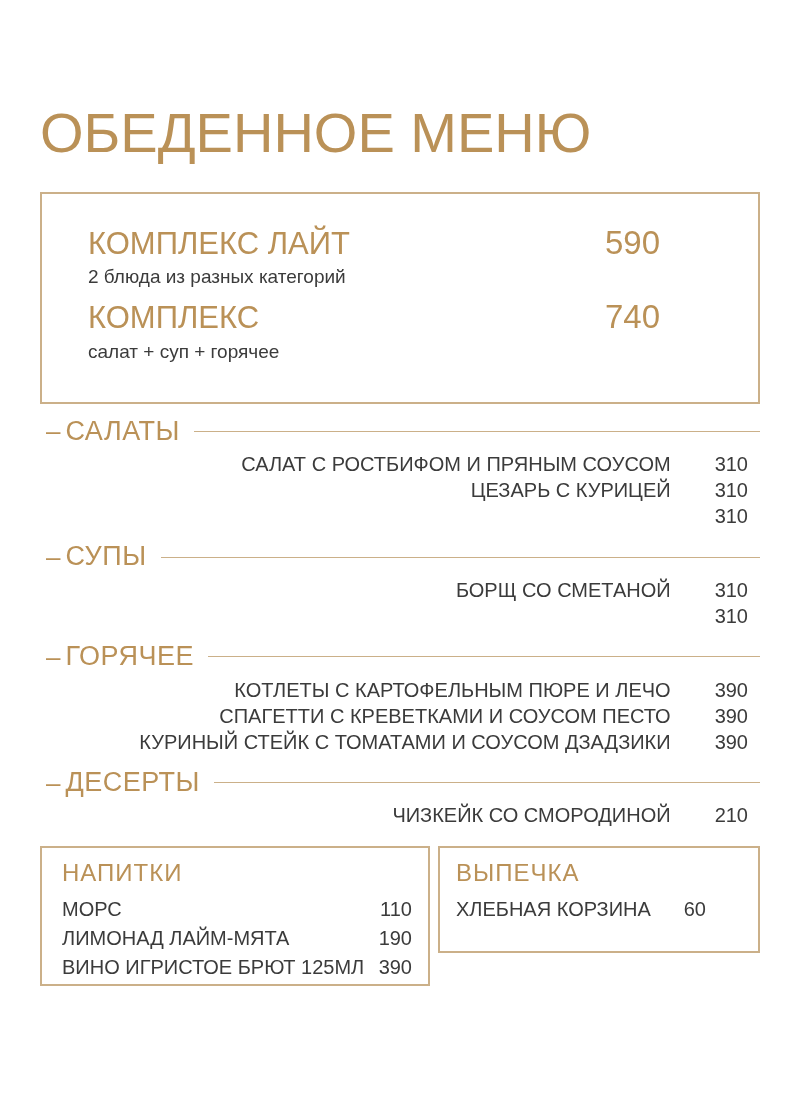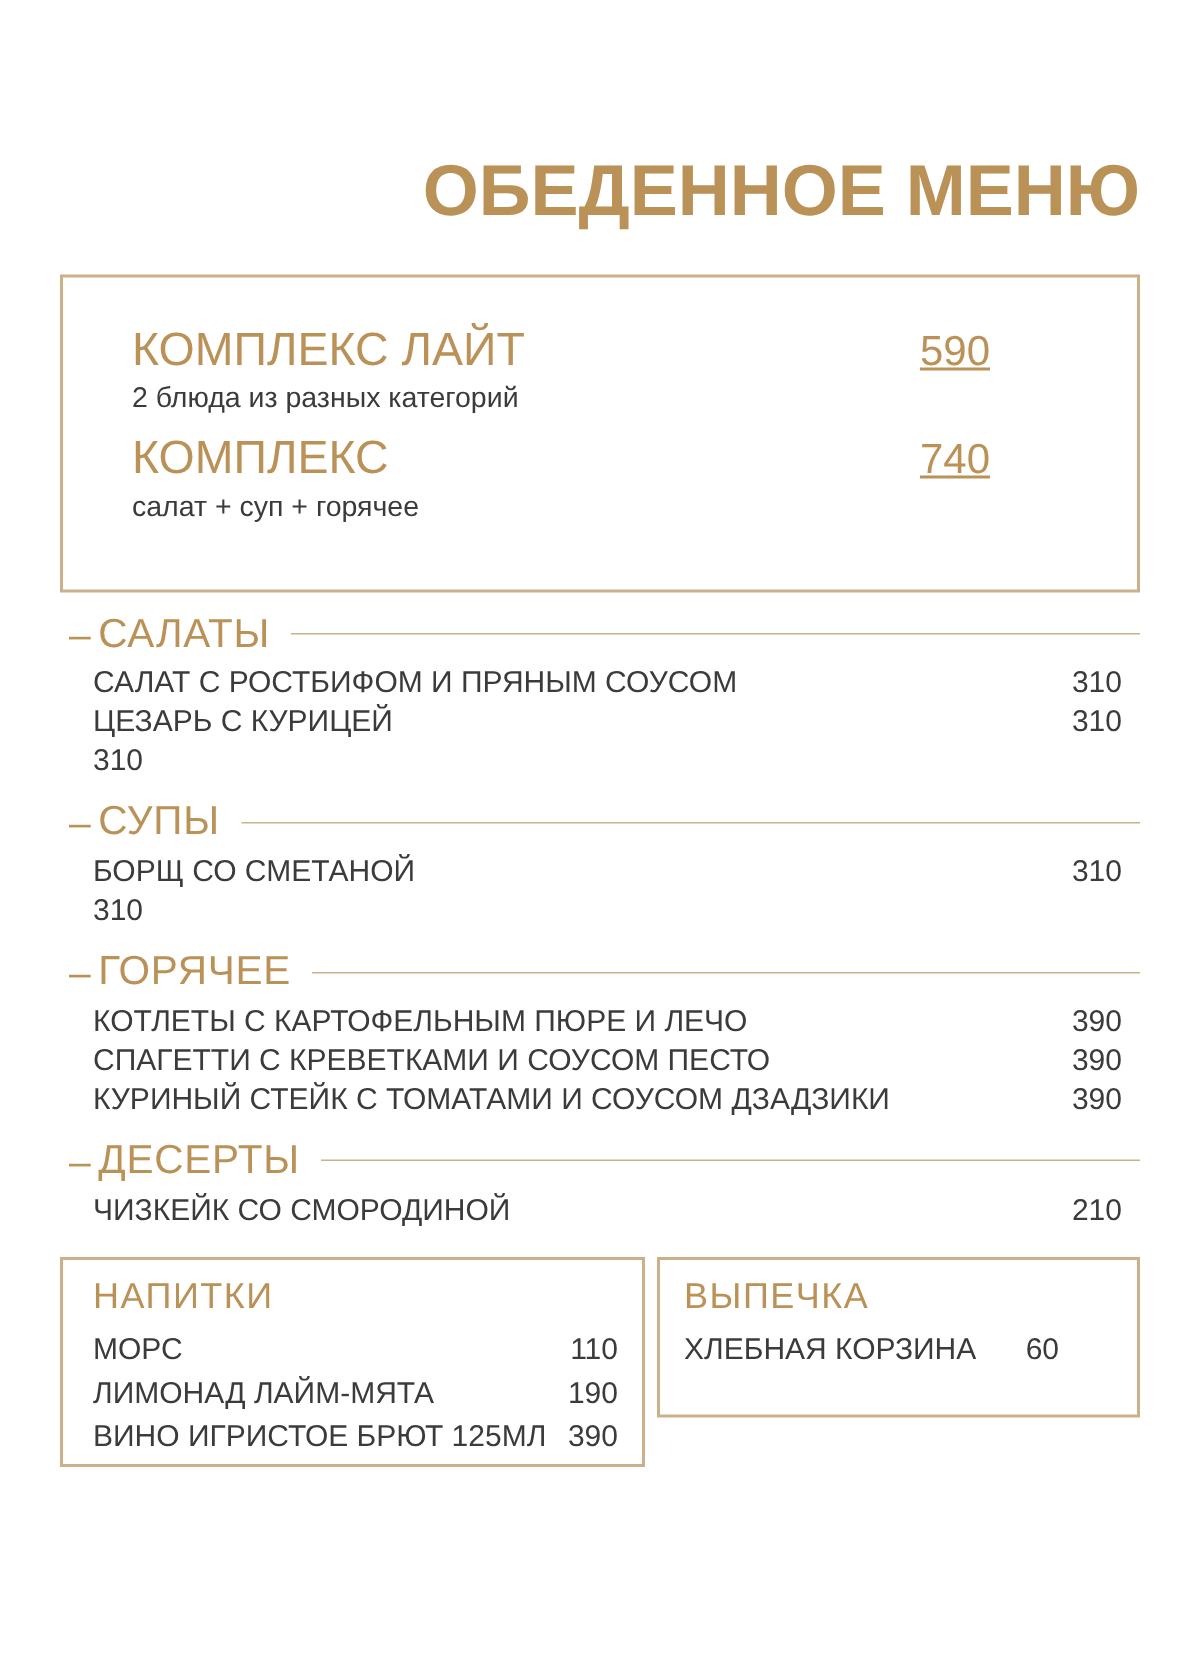--- a/index.html
+++ b/index.html
@@ -15,24 +15,24 @@
     background: #ffffff;
     font-family: "Liberation Sans", sans-serif;
     overflow: hidden;
   }
   .content {
     width: 720px;
     margin-left: 40px;
   }
   .page-title {
     margin: 102px 0 0 0;
-    text-align: right;
-    color: var(--accent);
-    font-size: 48px;
-    font-weight: bold;
+    text-align: left;
+    color: var(--accent);
+    font-size: 56px;
+    font-weight: normal;
     letter-spacing: 0px;
     line-height: 1.1;
   }
   
   .combo-box {
     margin-top: 28px;
     height: 212px;
     border: 2px solid var(--border);
     padding: 32px 0 0 46px;
   }
@@ -41,24 +41,23 @@
     justify-content: space-between;
     align-items: baseline;
     padding-right: 98px;
   }
   .combo-name {
     font-size: 31px;
     color: var(--accent);
     line-height: 1.05;
   }
   .combo-price {
-    font-size: 28px;
+    font-size: 33px;
     color: var(--accent);
     line-height: 1.05;
-    text-decoration: underline;
   }
   .combo-desc {
     font-size: 19px;
     color: var(--text);
     margin: 6px 12px 12px 0;
   }
   
   .section-header {
     display: flex;
     align-items: center;
@@ -77,25 +76,26 @@
     white-space: nowrap;
   }
   .section-rule {
     flex: 1;
     height: 0;
     border-top: 1px solid var(--border);
     margin-left: 14px;
   }
   .menu-row {
     display: flex;
-    justify-content: space-between;
+    justify-content: flex-end;
     padding: 0 12px 0 22px;
     font-size: 20px;
     line-height: 26px;
     color: var(--text);
+    gap: 44px;
   }
   .menu-row .price { text-align: right; }
   
   .boxes {
     display: flex;
     align-items: flex-start;
     margin-top: 18px;
   }
   .side-box {
     border: 2px solid var(--border);

